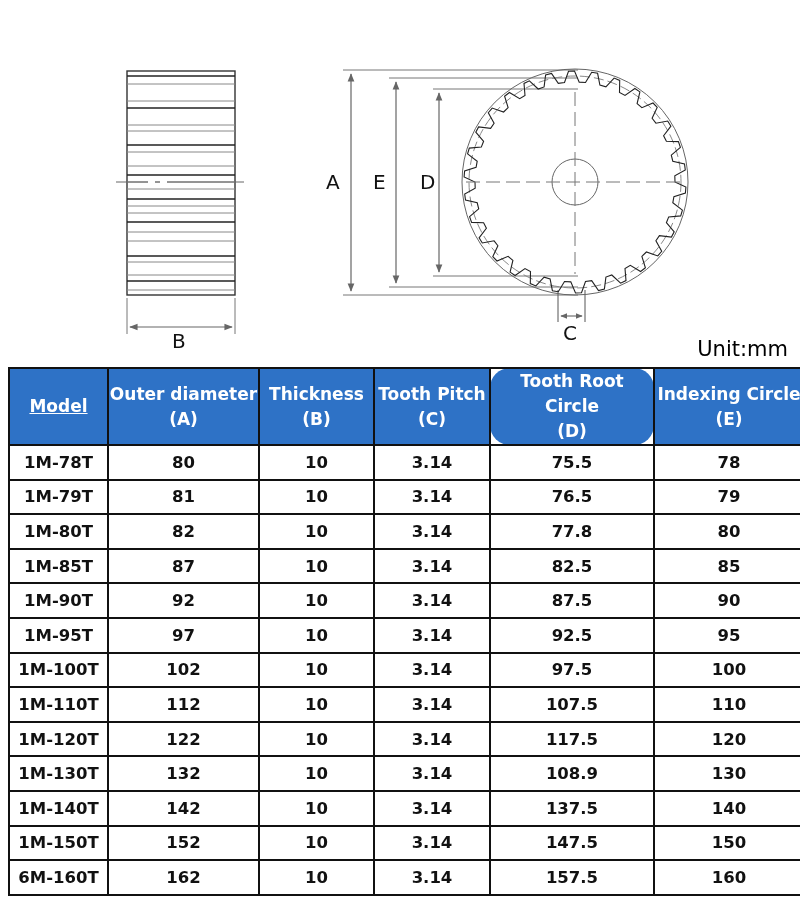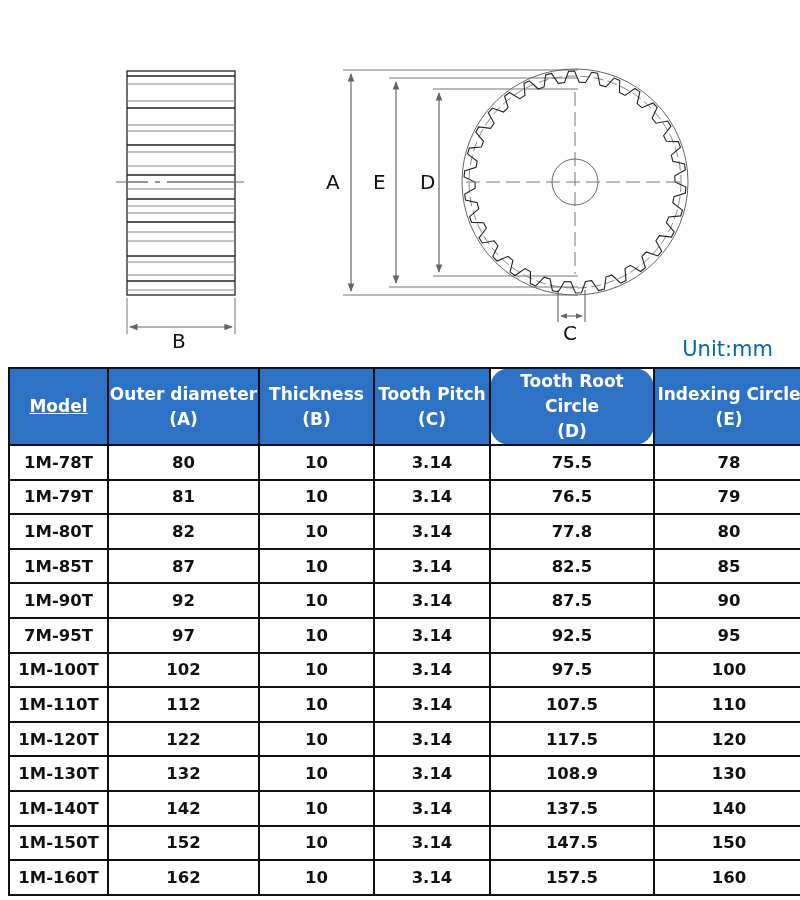--- a/index.html
+++ b/index.html
@@ -3,21 +3,21 @@
   <meta charset="utf-8">
   <style>
     html, body { margin: 0; padding: 0; }
     body {
       width: 800px; height: 900px; background: #ffffff; position: relative; overflow: hidden;
       font-family: "Liberation Sans", "DejaVu Sans", sans-serif; color: #111;
     }
     #diagram { position: absolute; left: 0; top: 0; width: 800px; height: 360px; }
     .dim-label { font-family: "DejaVu Sans", sans-serif; font-size: 20px; fill: #111; }
     #unit-label {
-      position: absolute; right: 27px; top: 337px; font-size: 21px; color: #0369a1;
+      position: absolute; right: 12px; top: 337px; font-size: 21px; color: #000000;
       font-family: "DejaVu Sans", sans-serif;
     }
     #spec-table {
       position: absolute; left: 8px; top: 367px; width: 783px;
       border-collapse: collapse; table-layout: fixed;
     }
     #spec-table th, #spec-table td {
       border: 2px solid #111; text-align: center; padding: 0;
     }
     #spec-table th {
@@ -172,21 +172,21 @@
       </tr>
       <tr>
         <td>1M-90T</td>
         <td>92</td>
         <td>10</td>
         <td>3.14</td>
         <td>87.5</td>
         <td>90</td>
       </tr>
       <tr>
-        <td>7M-95T</td>
+        <td>1M-95T</td>
         <td>97</td>
         <td>10</td>
         <td>3.14</td>
         <td>92.5</td>
         <td>95</td>
       </tr>
       <tr>
         <td>1M-100T</td>
         <td>102</td>
         <td>10</td>
@@ -228,21 +228,21 @@
       </tr>
       <tr>
         <td>1M-150T</td>
         <td>152</td>
         <td>10</td>
         <td>3.14</td>
         <td>147.5</td>
         <td>150</td>
       </tr>
       <tr>
-        <td>1M-160T</td>
+        <td>6M-160T</td>
         <td>162</td>
         <td>10</td>
         <td>3.14</td>
         <td>157.5</td>
         <td>160</td>
       </tr>
     </tbody>
 </table>
 
 </body></html>

